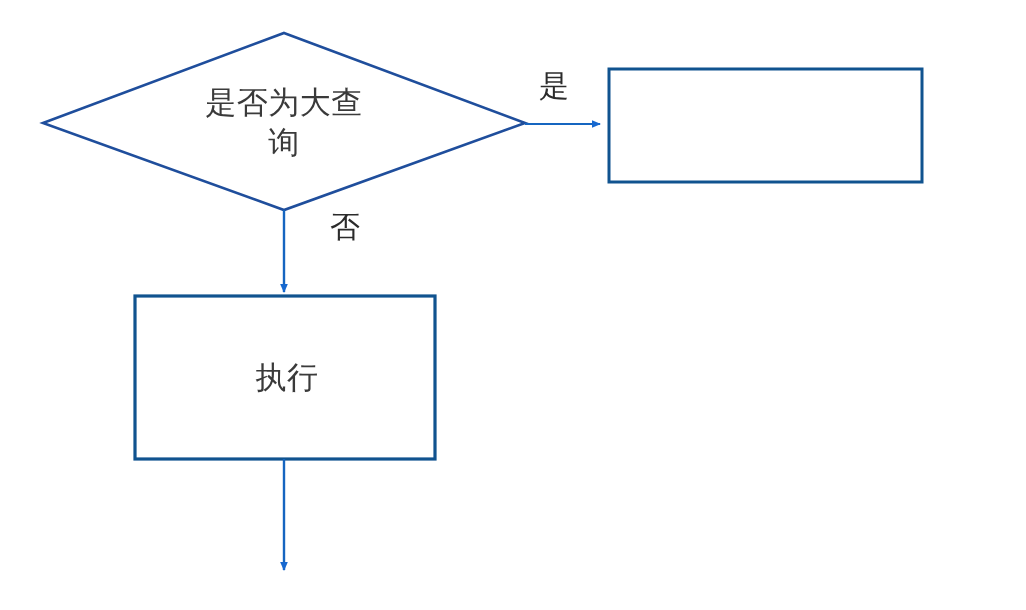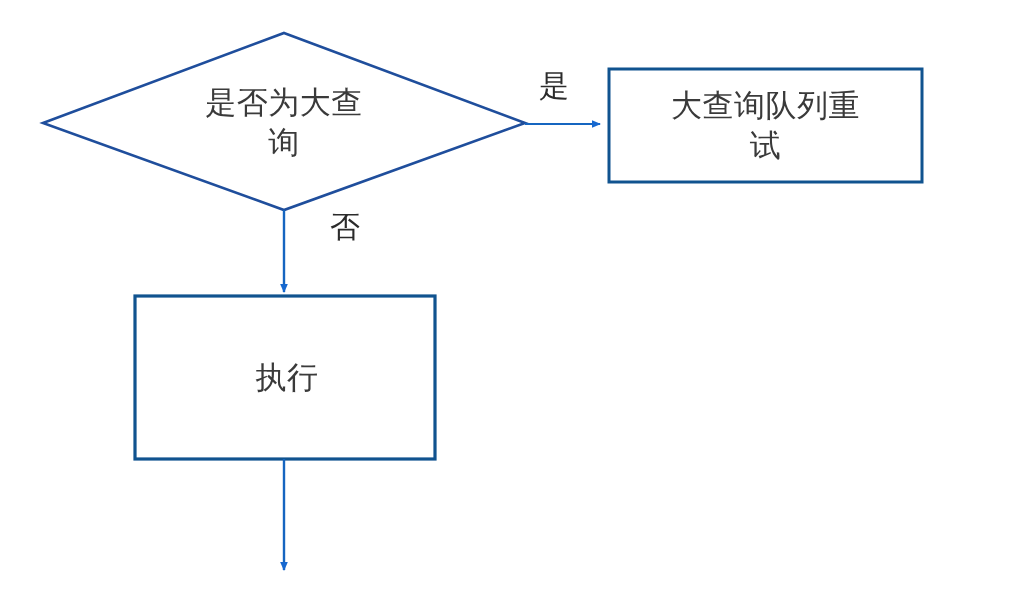--- a/index.html
+++ b/index.html
@@ -70,22 +70,20 @@
     <line x1="525" y1="124" x2="600" y2="124" stroke="#1565c0" stroke-width="2.2" marker-end="url(#arrow-blue)"></line>
 
     <line x1="284" y1="210" x2="284" y2="292" stroke="#1565c0" stroke-width="2.4" marker-end="url(#arrow-blue)"></line>
 
     <line x1="284" y1="459" x2="284" y2="570" stroke="#1565c0" stroke-width="2.4" marker-end="url(#arrow-blue)"></line>
   </svg>
 
   <div class="node-text" style="left:84px; top:73px; width:400px; height:100px;">是否为大查
 询</div>
 
-  <div class="node-text" style="left:619px; top:72px; width:293px; height:107px;">大查询队列重
-试</div>
 
   <div class="node-text" style="left:147px; top:300px; width:280px; height:155px;">执行</div>
 
   <div class="edge-label" style="left:539px; top:71px;">是</div>
 
   <div class="edge-label" style="left:330px; top:212px;">否</div>
 
 </div>
 
 </body></html>

